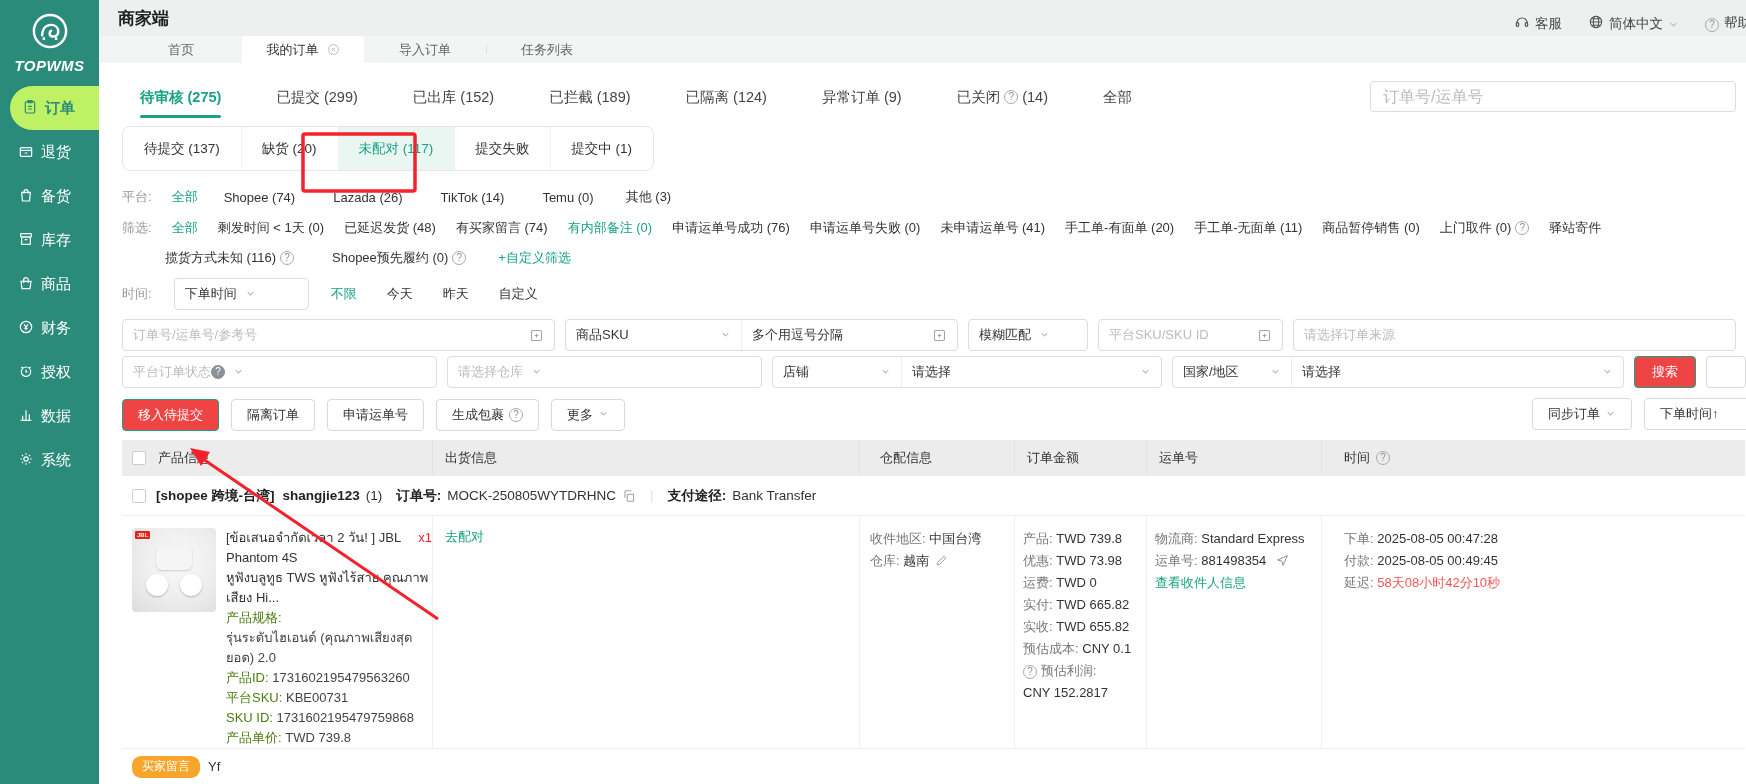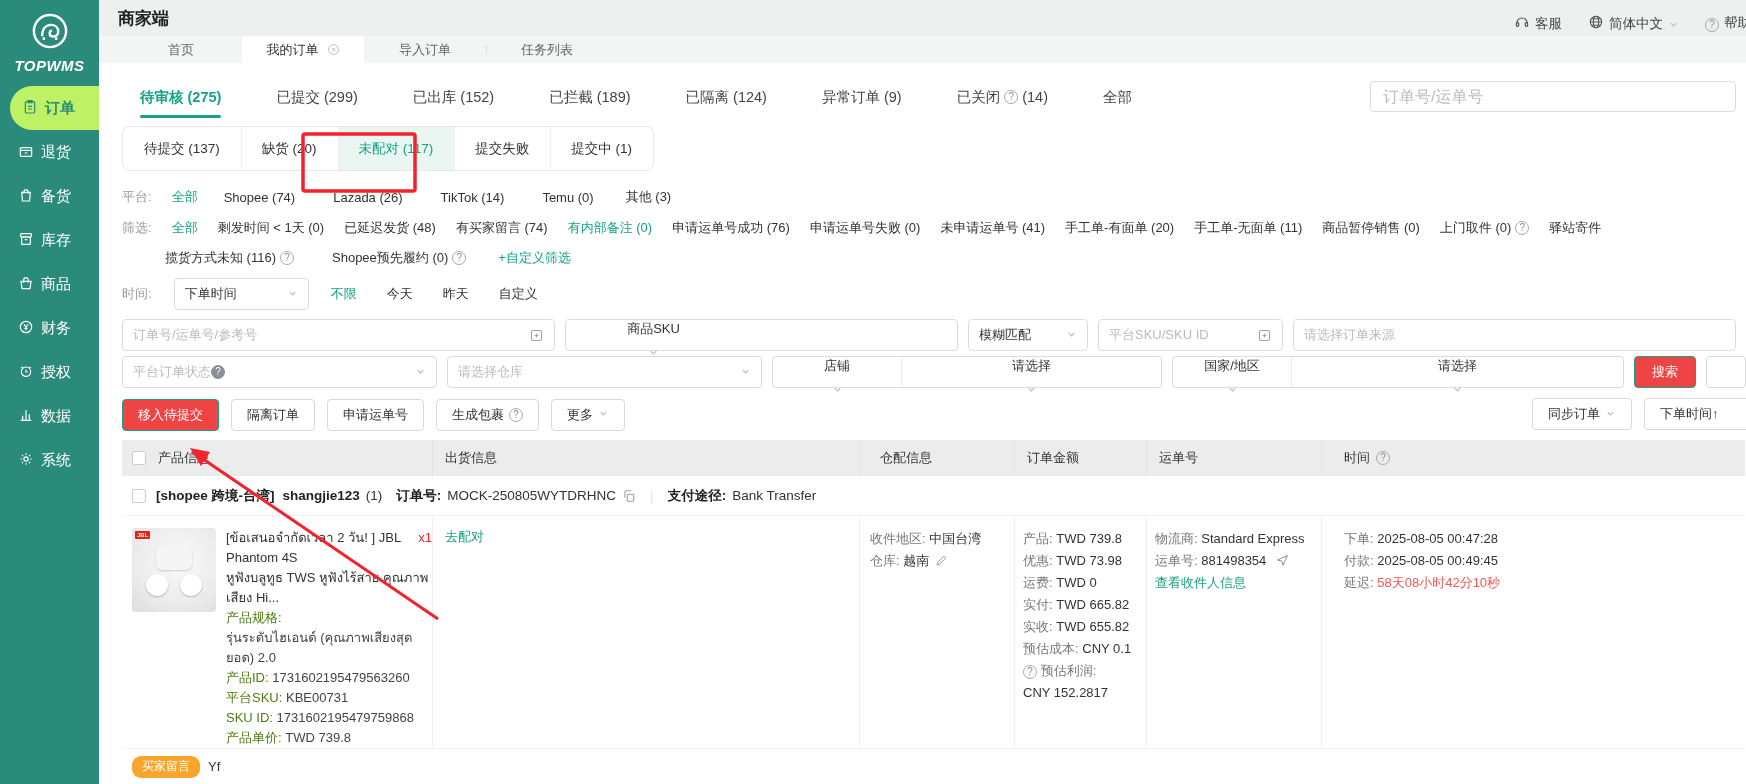--- a/index.html
+++ b/index.html
@@ -53,27 +53,27 @@
   .frow .flabel { color:#999; flex:0 0 auto; }
   .fitem { color:#333; cursor:pointer; display:flex; align-items:center; gap:4px; flex:0 0 auto; }
   .fitem.teal { color:#17a284; }
   .frow.indent { margin-top:12px; padding-left:43px; }
 
   .time-row { display:flex; align-items:center; gap:22px; margin-top:11px; font-size:13px; }
   .time-row .flabel { color:#999; }
 
   
   .sel, .inp, .grp { height:32px; border:1px solid #dcdcdc; border-radius:4px; background:#fff; display:flex; align-items:center; }
-  .sel { justify-content:space-between; padding:12px 10px; color:#bbb; cursor:pointer; gap:8px; }
+  .sel { padding:12px 10px; color:#bbb; cursor:pointer; gap:8px; }
   .sel .selval { color:#333; }
   .sel .ph { color:#bbb; }
   .inp { padding:0 10px; justify-content:space-between; }
   .inp .ph { color:#bbb; }
   .grp { padding:0; }
-  .grp .part { display:flex; align-items:center; justify-content:space-between; height:100%; padding:0 10px; gap:8px;flex-direction:column; }
+  .grp .part { display:flex; align-items:center; justify-content:space-between; height:100%; padding:0 10px; gap:8px; }
   .grp .part + .part { border-left:1px solid #ededed; }
   .chev { color:#b9b9b9; }
   .srch-row { display:flex; margin-top:9px; gap:10px; }
   .srch-row.second { margin-top:5px; }
   .btn { height:32px; border:1px solid #d9d9d9; border-radius:4px; background:#fff; color:#333; font-size:13px; padding:0 15px; display:inline-flex; align-items:center; gap:5px; cursor:pointer; white-space:nowrap; }
   .btn.primary { background:#ef4444; border-color:#17a284; color:#fff; }
 
   .action-row { display:flex; gap:12px; margin-top:10px; position:relative; height:33px; align-items:center; }
   .right-actions { position:absolute; left:1410px; top:0; display:flex; gap:12px; }
 
@@ -395,20 +395,29 @@
               </svg>
             </span>
         </div>
         <div class="grp" style="width:393px;">
           <div class="part" style="width:175px;">
             <span class="selval">商品SKU</span>
             <span class="chev"><svg width="11" height="11" viewBox="0 0 24 24" fill="none" stroke="currentColor" stroke-width="2.4">
                   <polyline points="6 9 12 15 18 9"></polyline>
                 </svg></span>
           </div>
+          <div class="part" style="flex:1;">
+            <span class="ph">多个用逗号分隔</span>
+            <span class="plus-sq">
+                <svg width="15" height="15" viewBox="0 0 24 24" fill="none" stroke="currentColor" stroke-width="1.8">
+                  <rect x="4" y="4" width="16" height="16" rx="2"></rect>
+                  <path d="M12 9v6M9 12h6"></path>
+                </svg>
+              </span>
+          </div>
         </div>
         <div class="sel" style="width:120px;">
           <span class="selval">模糊匹配</span>
           <span class="chev"><svg width="11" height="11" viewBox="0 0 24 24" fill="none" stroke="currentColor" stroke-width="2.4">
                 <polyline points="6 9 12 15 18 9"></polyline>
               </svg></span>
         </div>
         <div class="inp" style="width:185px;">
           <span class="ph">平台SKU/SKU ID</span>
           <span class="plus-sq">

